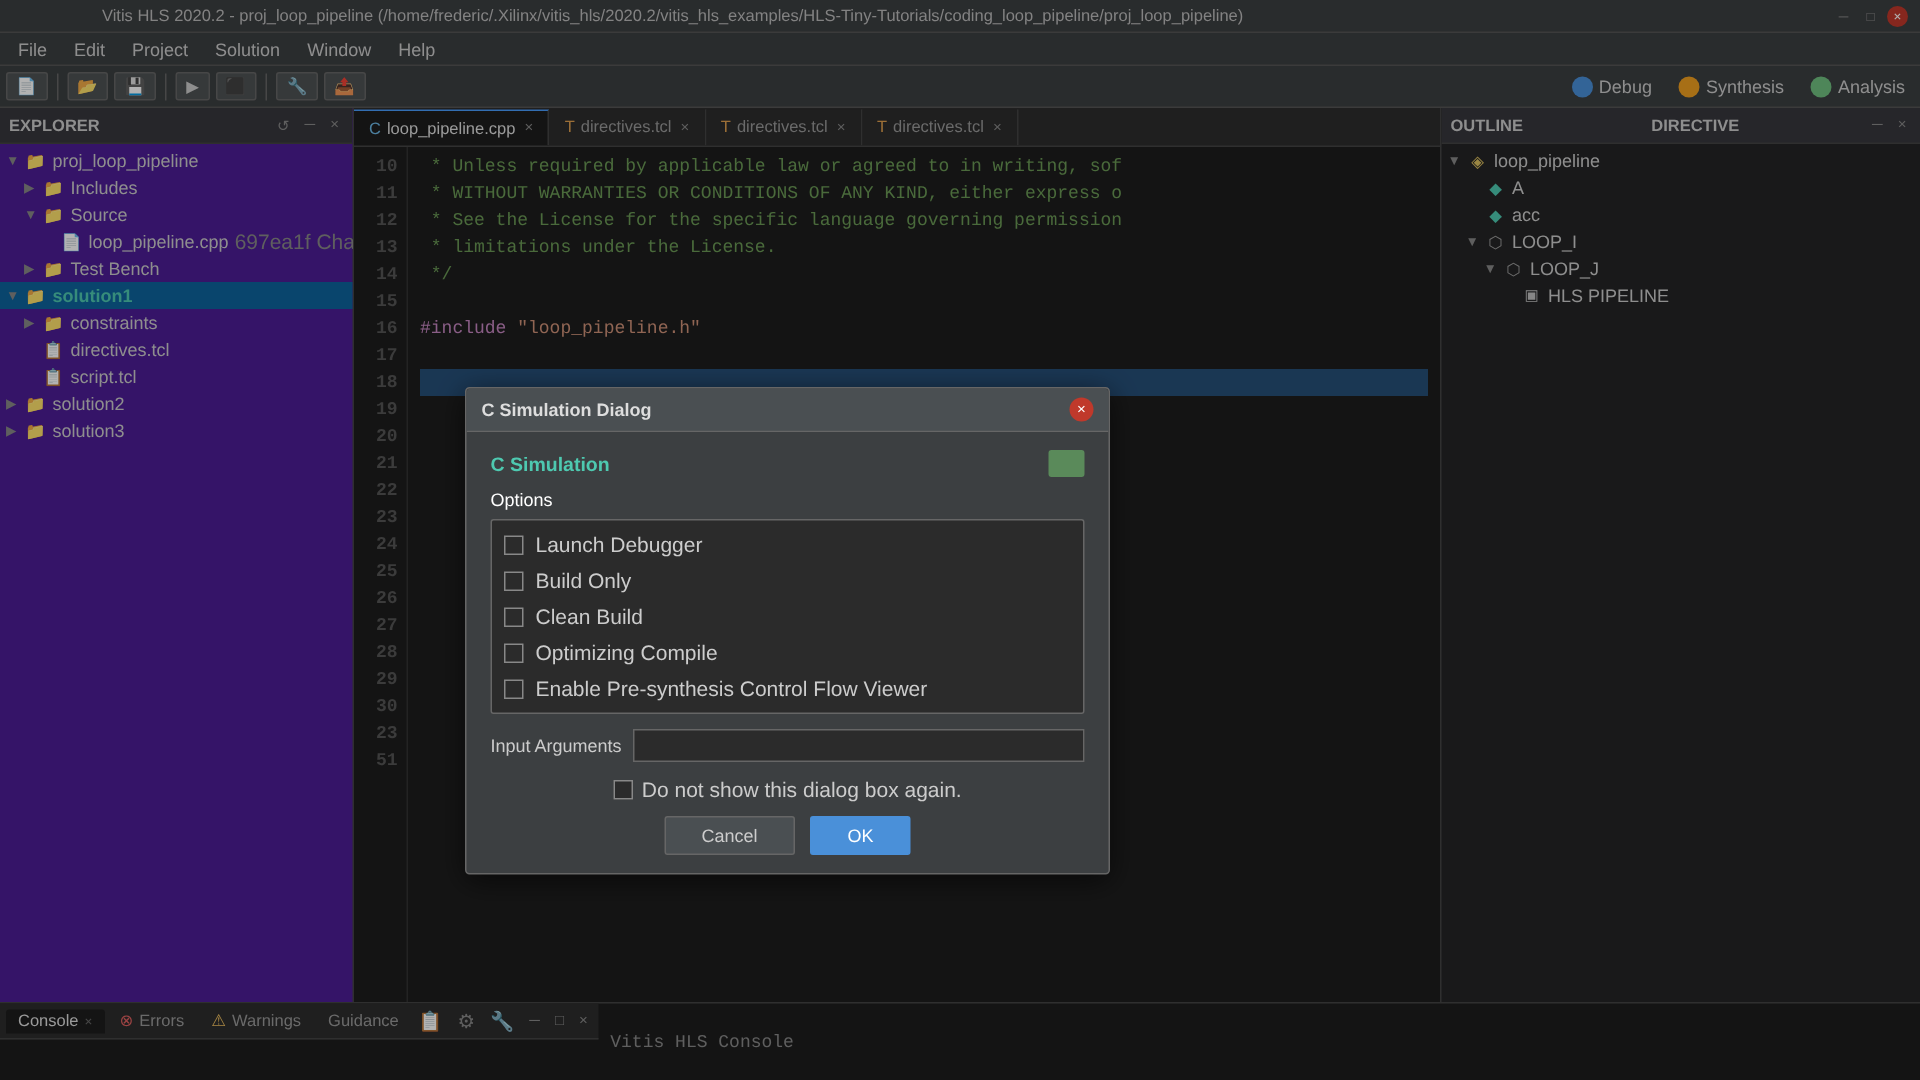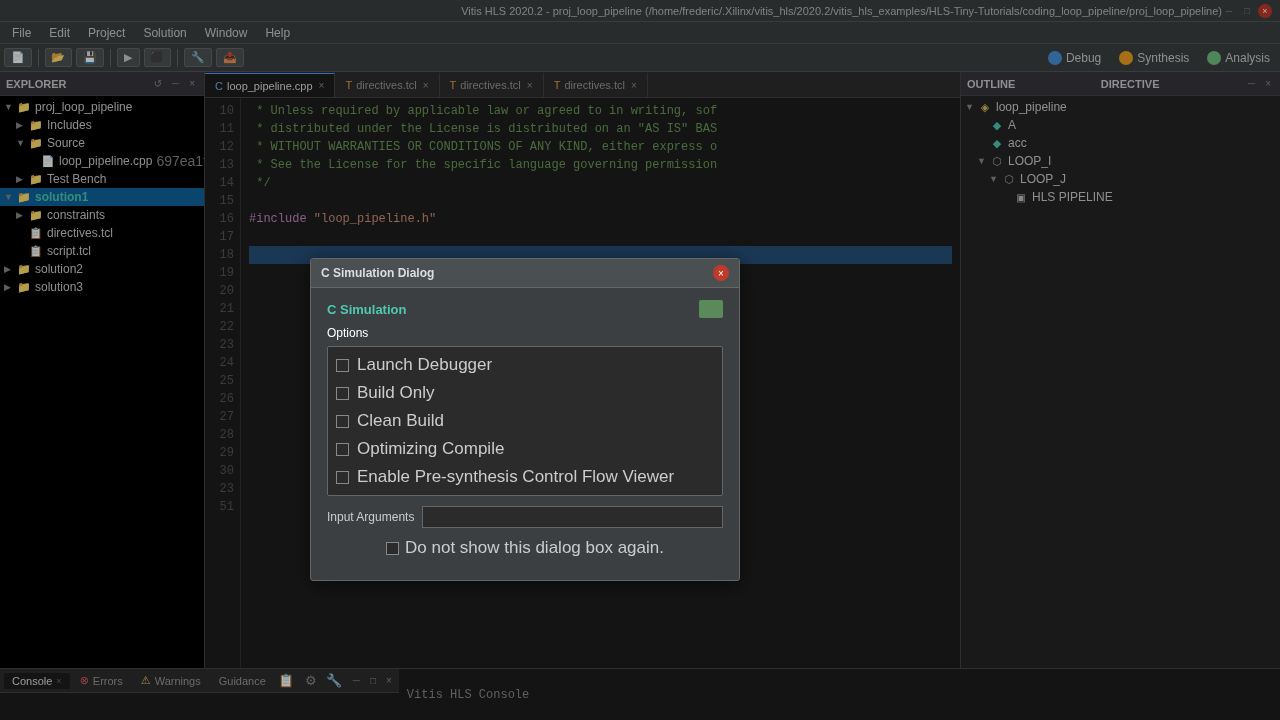--- a/index.html
+++ b/index.html
@@ -20,21 +20,21 @@
       display: flex;
       align-items: center;
       justify-content: space-between;
       padding: 0 8px;
       border-bottom: 1px solid #555;
     }
     #title-bar .title-text {
       font-size: 11px;
       color: #bbb;
       flex: 1;
-      text-align: right;
+      text-align: left;
     }
     #title-bar .win-controls {
       display: flex;
       gap: 4px;
     }
     #title-bar .win-btn {
       width: 14px;
       height: 14px;
       border-radius: 50%;
       display: flex;
@@ -112,22 +112,22 @@
     .analysis-icon { background: #70c080; }
 
     
     #main-layout {
       display: flex;
       height: calc(720px - 22px - 22px - 28px - 26px - 26px);
     }
 
     
     #explorer-panel {
-      width: 205px;
-      background: #000000;
+      width: 236px;
+      background: #4c1d95;
       border-right: 1px solid #444;
       display: flex;
       flex-direction: column;
       overflow: hidden;
     }
     #explorer-header {
       background: #37373d;
       padding: 3px 6px;
       display: flex;
       align-items: center;
@@ -241,20 +241,21 @@
       padding: 4px 0;
       text-align: right;
       color: #555;
       font-size: 12px;
       font-family: 'Courier New', monospace;
       line-height: 18px;
       padding-right: 6px;
       border-right: 1px solid #333;
       overflow: hidden;
       user-select: none;
+      font-weight: bold;
     }
     #code-content {
       flex: 1;
       padding: 4px 8px;
       font-family: 'Courier New', monospace;
       font-size: 12px;
       line-height: 18px;
       color: #d4d4d4;
       overflow: auto;
       background: #1e1e1e;
@@ -412,21 +413,21 @@
       height: 13px;
       border: 1px solid #888;
       background: #2b2b2b;
       display: flex;
       align-items: center;
       justify-content: center;
       cursor: pointer;
       flex-shrink: 0;
     }
     .option-label {
-      font-size: 17px;
+      font-size: 14px;
       color: #ccc;
     }
     .options-box {
       border: 1px solid #666;
       border-radius: 2px;
       padding: 4px 0;
       margin-bottom: 10px;
       background: #2b2b2b;
     }
     #input-args-row {
@@ -662,23 +663,23 @@
           <div>26</div>
           <div>27</div>
           <div>28</div>
           <div>29</div>
         <div>30</div>
           <div>23</div>
           <div>51</div>
       </div>
       <div id="code-content">
         <div class="code-line code-comment"> * Unless required by applicable law or agreed to in writing, sof</div>
-        <div class="code-line code-comment"> * distributed under the License is distributed on an "AS IS" BAS</div>
         <div class="code-line code-comment"> * WITHOUT WARRANTIES OR CONDITIONS OF ANY KIND, either express o</div>
         <div class="code-line code-comment"> * See the License for the specific language governing permission</div>
+        <div class="code-line code-comment"> * limitations under the License.</div>
         <div class="code-line code-comment"> */</div>
         <div class="code-line">&nbsp;</div>
         <div class="code-line"><span style="color:#c586c0;">#include</span> <span style="color:#ce9178;">"loop_pipeline.h"</span></div>
         <div class="code-line">&nbsp;</div>
         <div class="code-line hl-line">&nbsp;</div>
         <div class="code-line">&nbsp;</div>
         <div class="code-line">&nbsp;</div>
         <div class="code-line">&nbsp;</div>
         <div class="code-line">&nbsp;</div>
         <div class="code-line">&nbsp;</div>
@@ -818,15 +819,19 @@
         </div>
       </div>
       <div id="input-args-row">
         <span id="input-args-label">Input Arguments</span>
         <input id="input-args-field" type="text" style="">
       </div>
       <div id="no-show-row">
         <div class="option-checkbox"></div>
         <span class="option-label">Do not show this dialog box again.</span>
       </div>
+      <div id="dialog-buttons">
+        <button class="dialog-btn cancel-btn">Cancel</button>
+        <button class="dialog-btn ok-btn">OK</button>
+      </div>
     </div>
   </div>
 </div>
 
 </body></html>

